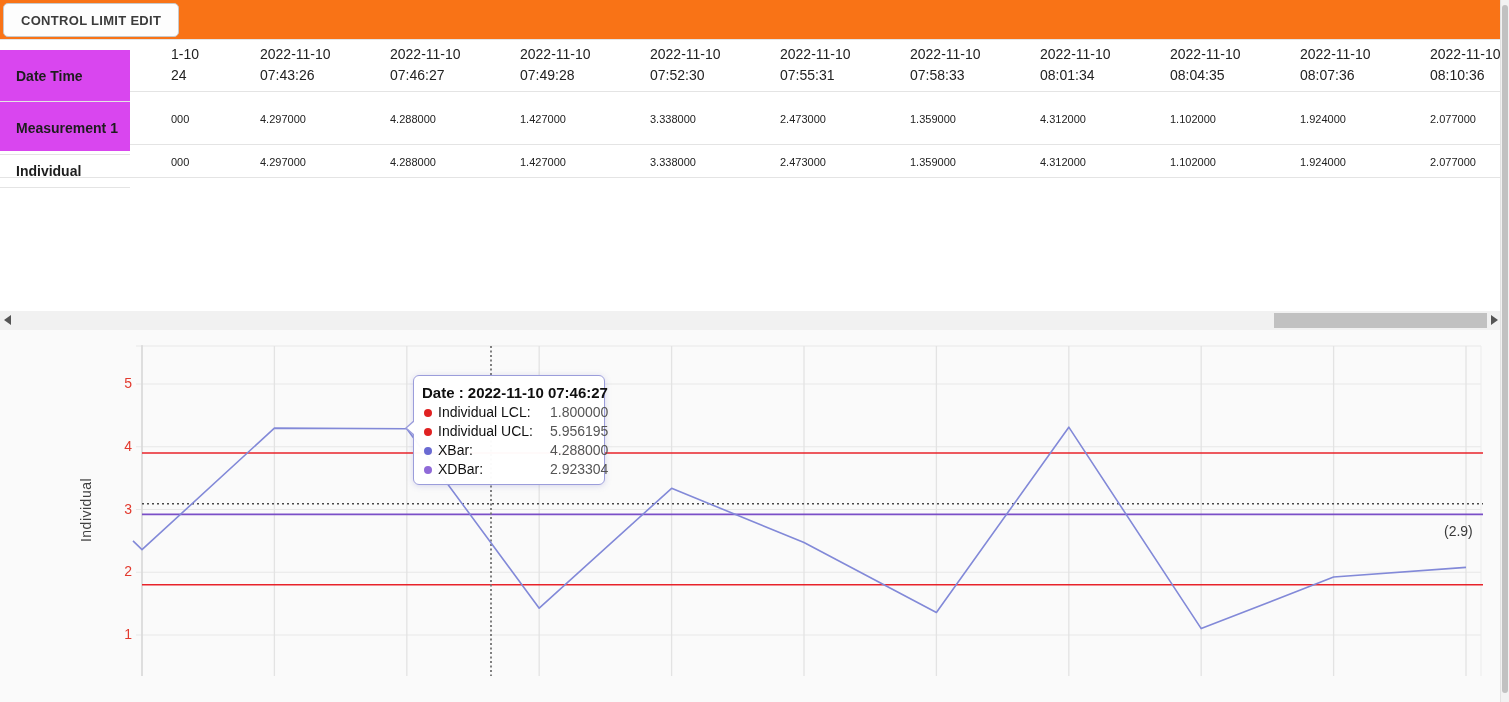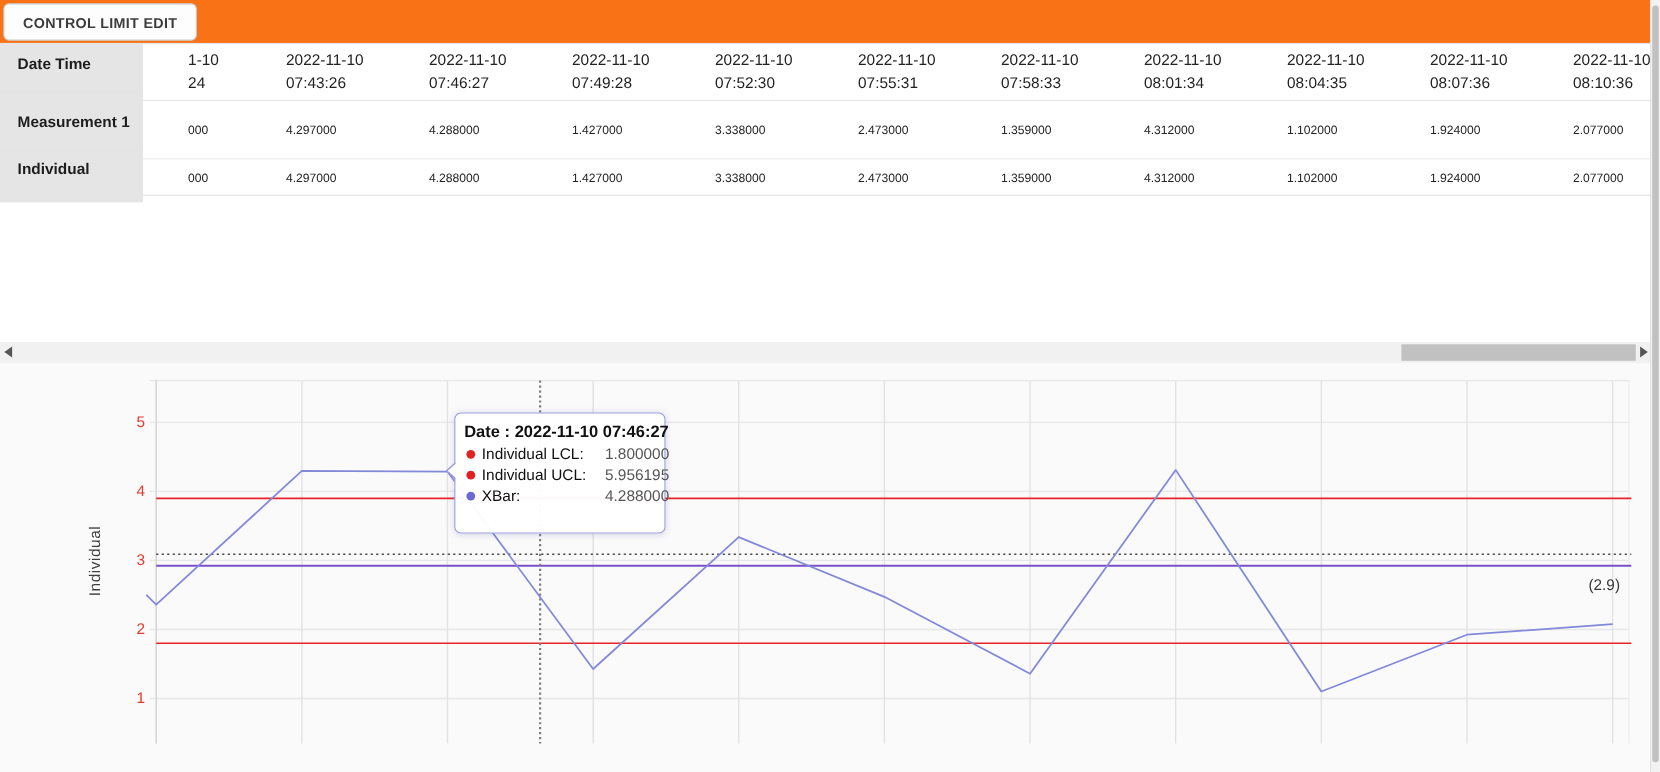--- a/index.html
+++ b/index.html
@@ -17,21 +17,21 @@
   
   .rowstrip{position:absolute;left:0;width:1501px;border-bottom:1px solid #e4e4e4;box-sizing:border-box;background:#fff;}
   #rs1{top:40px;height:52px;} #rs2{top:92px;height:53px;} #rs3{top:145px;height:33px;}
   #cols{position:absolute;left:0;top:40px;width:1501px;height:138px;overflow:hidden;z-index:2;margin-left:40px;}
   .tcol{position:absolute;top:0;width:130px;height:138px;}
   .tc-date{position:absolute;top:4px;left:2px;font-size:14px;line-height:21px;color:#222;white-space:nowrap;}
   .tc-val{position:absolute;left:2px;font-size:11px;color:#222;display:flex;align-items:center;white-space:nowrap;}
   .tc-meas{top:52px;height:53px;} .tc-ind{top:105px;height:33px;}
   .tcol-partial{left:130px;width:88px;}
   .tcol-partial .tc-date,.tcol-partial .tc-val{left:1px;}
-  #labelcol{position:absolute;left:0;top:32px;width:130px;height:152px;background:#e5e5e5;z-index:3;}
+  #labelcol{position:absolute;left:0;top:50px;width:130px;height:101px;background:#d946ef;z-index:3;}
   .lcell{box-sizing:border-box;border-bottom:1px solid #e4e4e4;display:flex;align-items:center;
          padding-left:16px;padding-right:8px;font-size:14px;font-weight:bold;color:#1d1d1d;line-height:20px;}
   .lc1{height:52px;} .lc2{height:53px;} .lc3{height:33px;}
 
   
   #hscroll{position:absolute;left:0;top:311px;width:1501px;height:19px;background:#f1f1f1;z-index:4;}
   #hthumb{position:absolute;left:1274px;top:2px;width:213px;height:15px;background:#c1c1c1;}
   .harrow{position:absolute;top:4px;width:0;height:0;border-top:5px solid transparent;border-bottom:5px solid transparent;}
   #harrow-l{left:4px;border-right:7px solid #555;}
   #harrow-r{left:1491px;border-left:7px solid #555;}
@@ -196,20 +196,25 @@
         <div class="tt-row">
           <span class="tt-dot" style="background: rgb(224, 34, 34);"></span>
           <span class="tt-label">Individual UCL:</span>
           <span class="tt-value">5.956195</span>
         </div>
         <div class="tt-row">
           <span class="tt-dot" style="background: rgb(106, 106, 210);"></span>
           <span class="tt-label">XBar:</span>
           <span class="tt-value">4.288000</span>
         </div>
+        <div class="tt-row">
+          <span class="tt-dot" style="background: rgb(143, 106, 216);"></span>
+          <span class="tt-label">XDBar:</span>
+          <span class="tt-value">2.923304</span>
+        </div>
       </div>
   </div>
 
   <div id="vscroll">
     <div id="vthumb"></div>
   </div>
 
 </div>
 
 </body></html>

